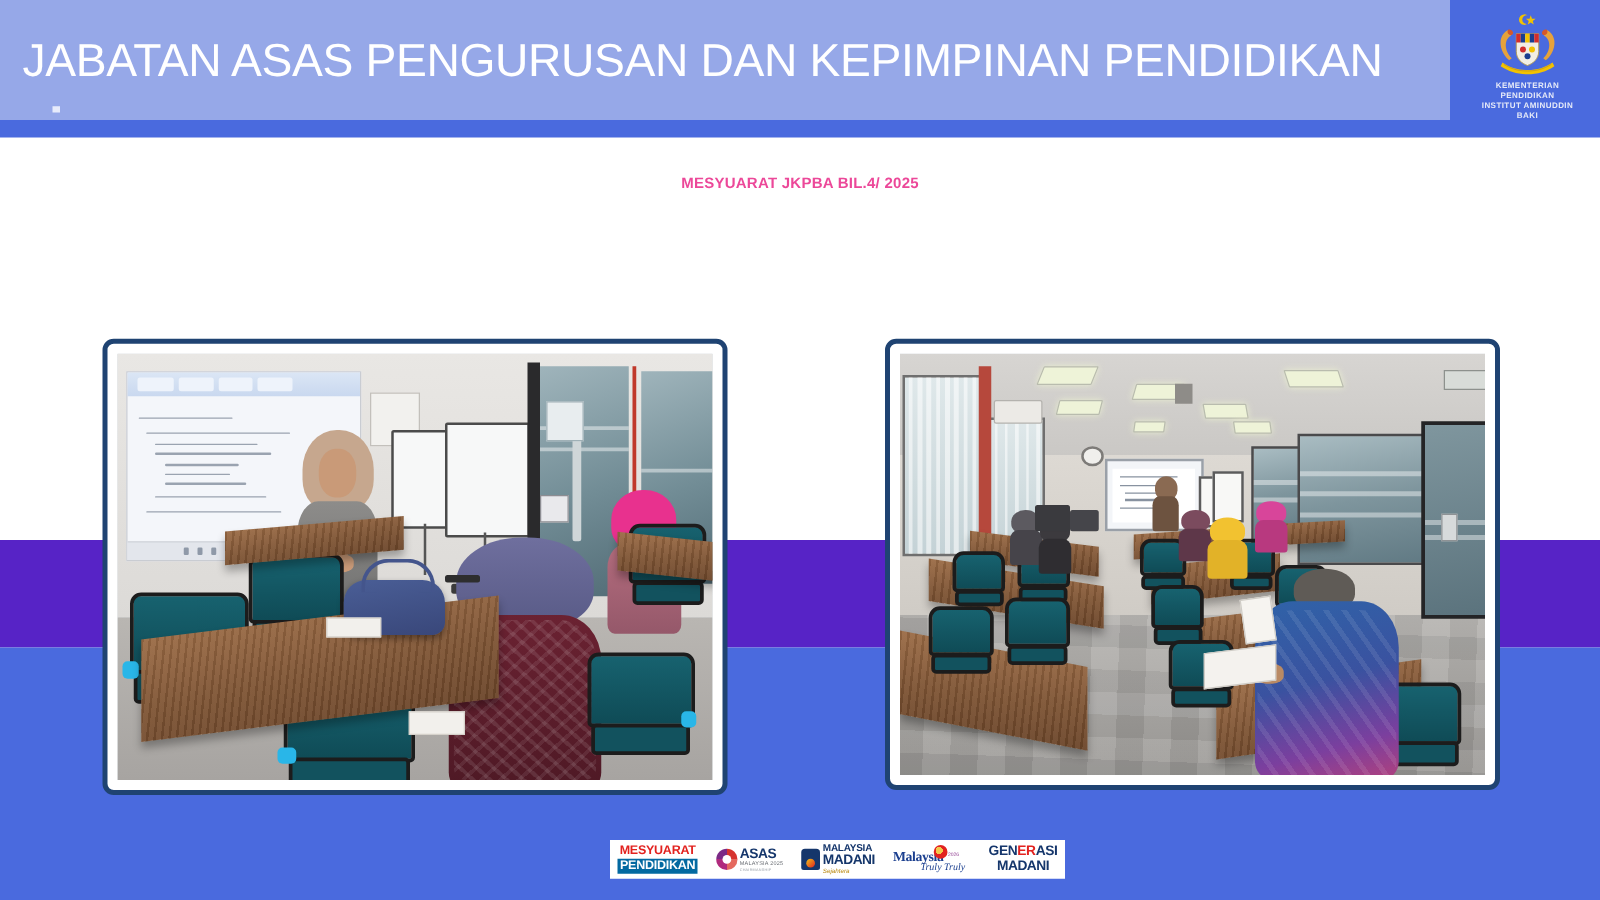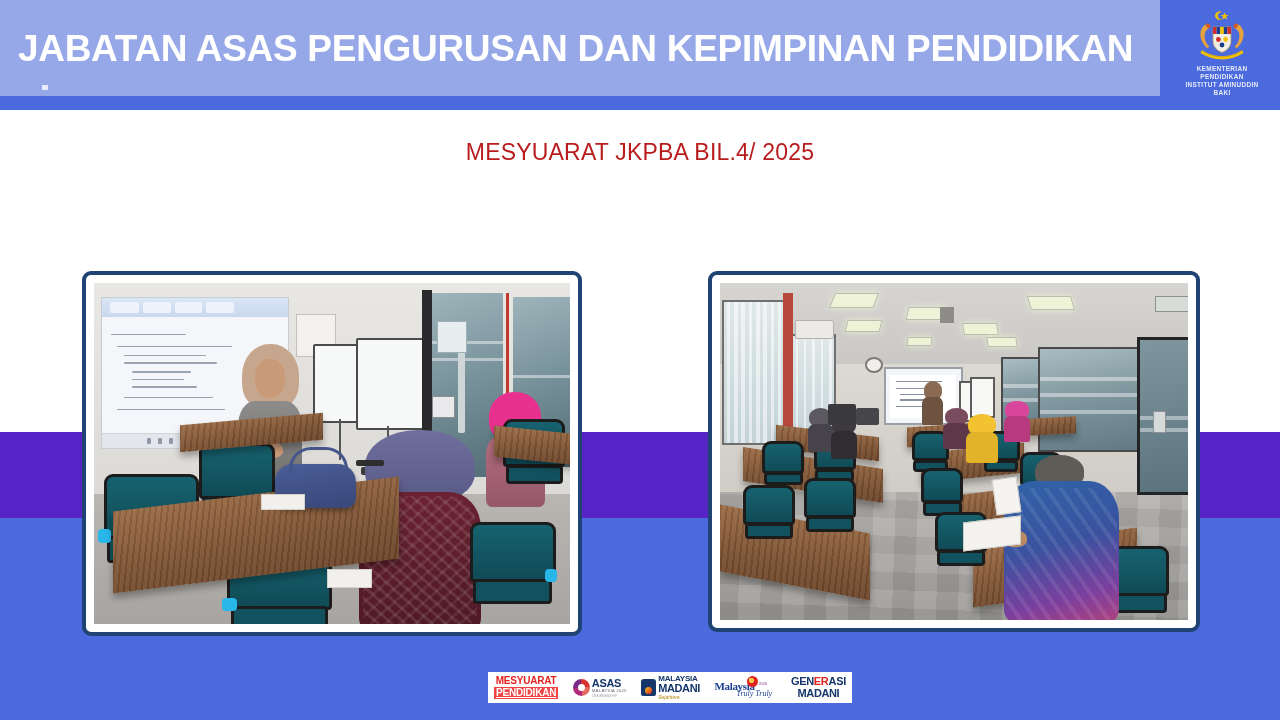--- a/index.html
+++ b/index.html
@@ -14,37 +14,37 @@
   
   .band-blue-top{position:absolute;left:0;top:0;width:1280px;height:110px;background:#4a6ade;}
   .band-peri{position:absolute;left:0;top:0;width:1160px;height:96px;background:#96a8e8;}
   .band-purple{position:absolute;left:0;top:432px;width:1280px;height:86px;background:#5723c6;}
   .band-blue-bottom{position:absolute;left:0;top:518px;width:1280px;height:202px;background:#4a6ade;}
   .peri-dot{position:absolute;left:42px;top:85px;width:6px;height:5px;background:#e7ebfb;}
 
   
   .hdr-title{
     position:absolute;left:18px;top:24px;width:1130px;height:50px;
-    color:#ffffff;font-size:37px;font-weight:bold;letter-spacing:-0.3px;
+    color:#ffffff;font-size:37px;font-weight:normal;letter-spacing:-0.3px;
     white-space:nowrap;line-height:50px;
   }
   .hdr-logo{
     position:absolute;left:1176px;top:10px;width:92px;height:84px;
     display:flex;flex-direction:column;align-items:center;justify-content:flex-start;
   }
   .crest{width:58px;height:52px;position:relative;}
   .hdr-logo-text{
     margin-top:3px;color:#e6eaf8;font-size:6.4px;line-height:8px;
     text-align:center;letter-spacing:0.35px;font-weight:bold;
   }
 
   
   .meet-title{
     position:absolute;left:0;top:139px;width:1280px;text-align:center;
-    color:#b91c1c;font-size:23px;font-weight:normal;letter-spacing:0.2px;
+    color:#ec4899;font-size:12px;font-weight:bold;letter-spacing:0.2px;
   }
   .meet-sub{
     position:absolute;left:0;top:183px;width:1280px;text-align:center;
     color:#2b2b2b;font-size:16.5px;line-height:22px;
   }
 
   
   .frame{
     position:absolute;border:4px solid #1f4372;border-radius:9px;
     background:#ffffff;box-sizing:border-box;padding:8px;
@@ -116,22 +116,22 @@
   .R-wb{position:absolute;background:#f8f8f6;border:2px solid #5c5c5c;}
 
   
   .logostrip{
     position:absolute;left:488px;top:672px;width:364px;height:31px;background:#ffffff;
     display:flex;align-items:center;justify-content:space-between;padding:0 6px;box-sizing:border-box;
   }
   .lg{display:flex;align-items:center;height:26px;}
   .lg-reformasi{flex-direction:column;justify-content:center;line-height:1;}
   .lg-reformasi .r1{color:#e2221f;font-size:10px;font-weight:bold;letter-spacing:-0.2px;}
-  .lg-reformasi .r2{background:#ef4444;color:#fff;font-size:10px;font-weight:bold;
-       letter-spacing:-0.2px;padding:1px 2px;margin-top:1px;text-decoration:underline;}
+  .lg-reformasi .r2{background:#0369a1;color:#fff;font-size:10px;font-weight:bold;
+       letter-spacing:-0.2px;padding:1px 2px;margin-top:1px;}
   .lg-asean{gap:2px;}
   .asean-swirl{width:17px;height:17px;border-radius:50%;
      background:conic-gradient(#d6332e 0 25%,#e4695f 25% 50%,#b02a7d 50% 75%,#7b2a86 75% 100%);
      position:relative;}
   .asean-swirl:after{content:"";position:absolute;left:5px;top:5px;width:7px;height:7px;border-radius:50%;background:#fff;}
   .asean-txt .a1{color:#15366b;font-size:11px;font-weight:bold;letter-spacing:-0.3px;line-height:10px;display:block;}
   .asean-txt .a2{color:#6b6f75;font-size:4.4px;letter-spacing:0.2px;line-height:6px;display:block;}
   .asean-txt .a3{color:#9aa0a8;font-size:3px;letter-spacing:0.2px;line-height:4px;display:block;}
   .lg-madani{gap:2px;}
   .madani-mark{width:15px;height:17px;background:#15366b;border-radius:3px 3px 2px 2px;position:relative;}

